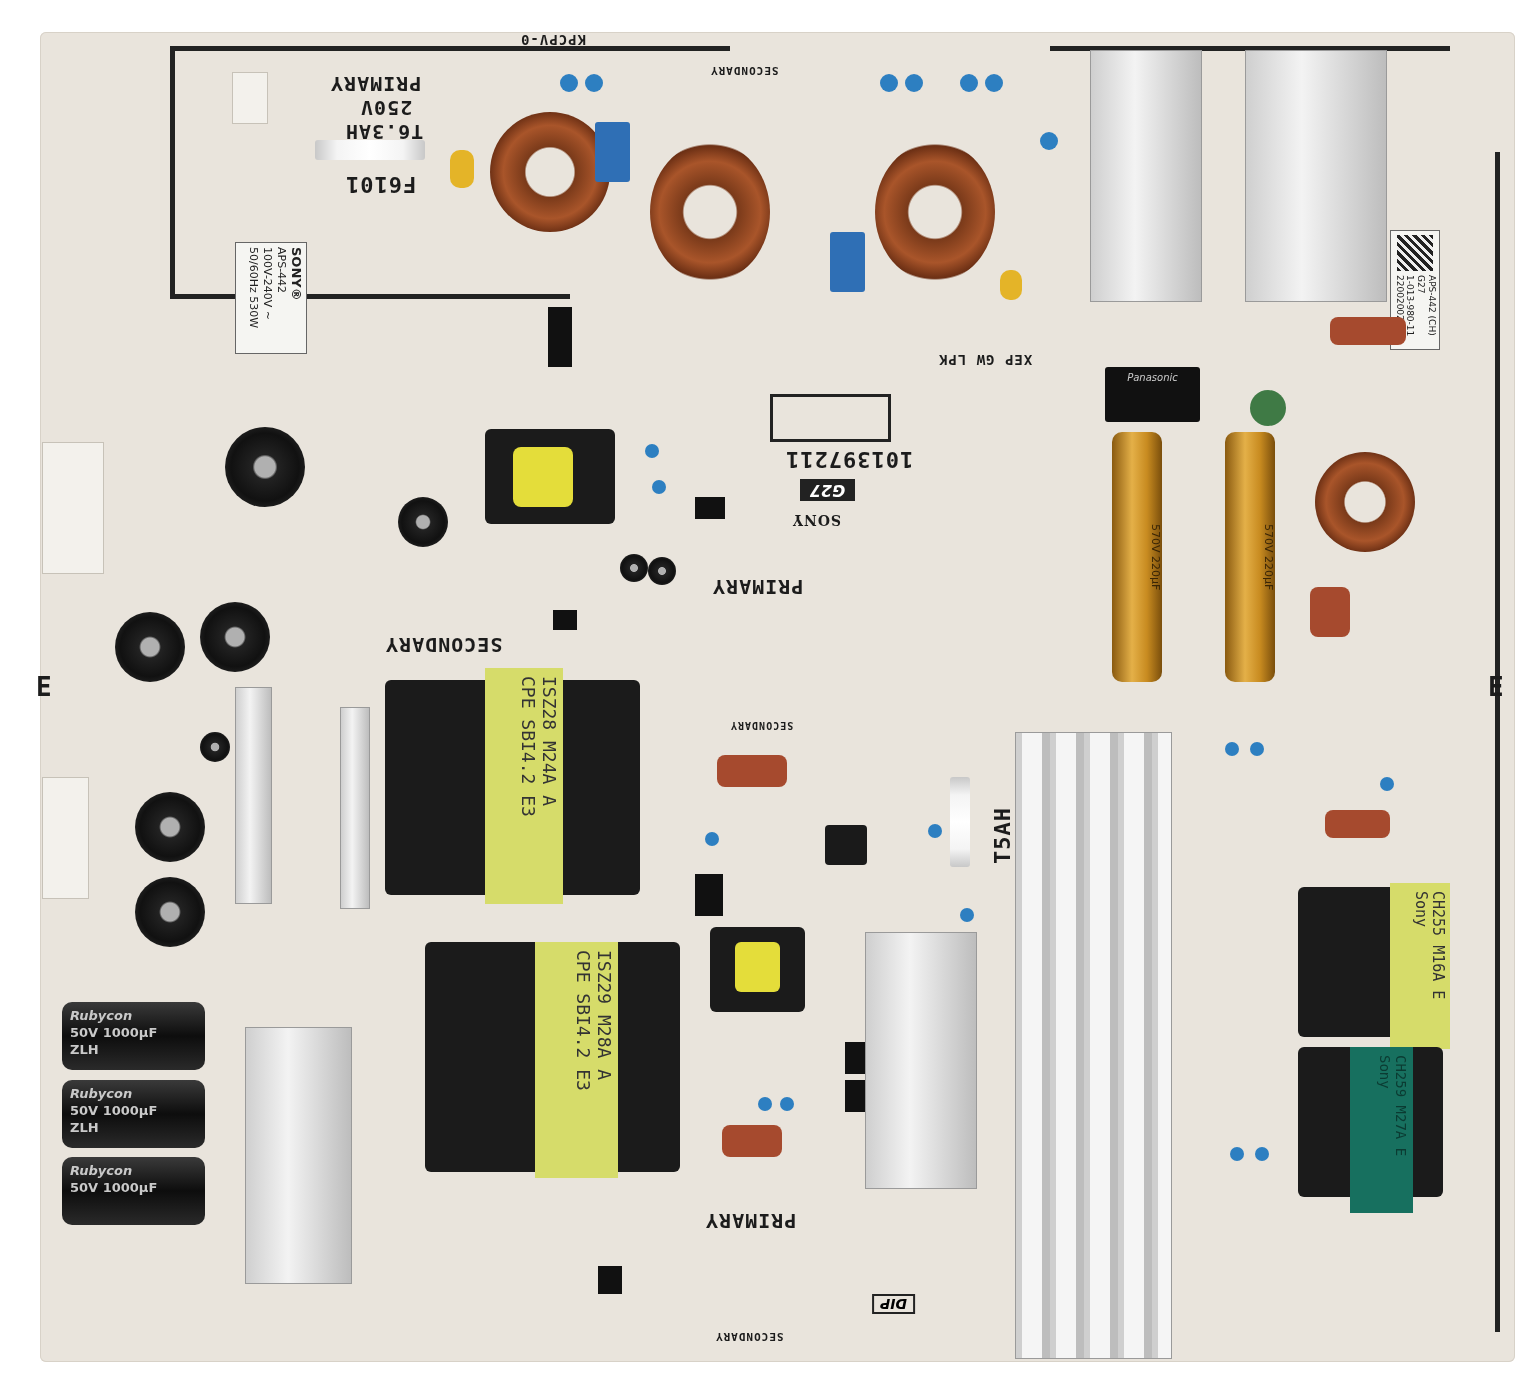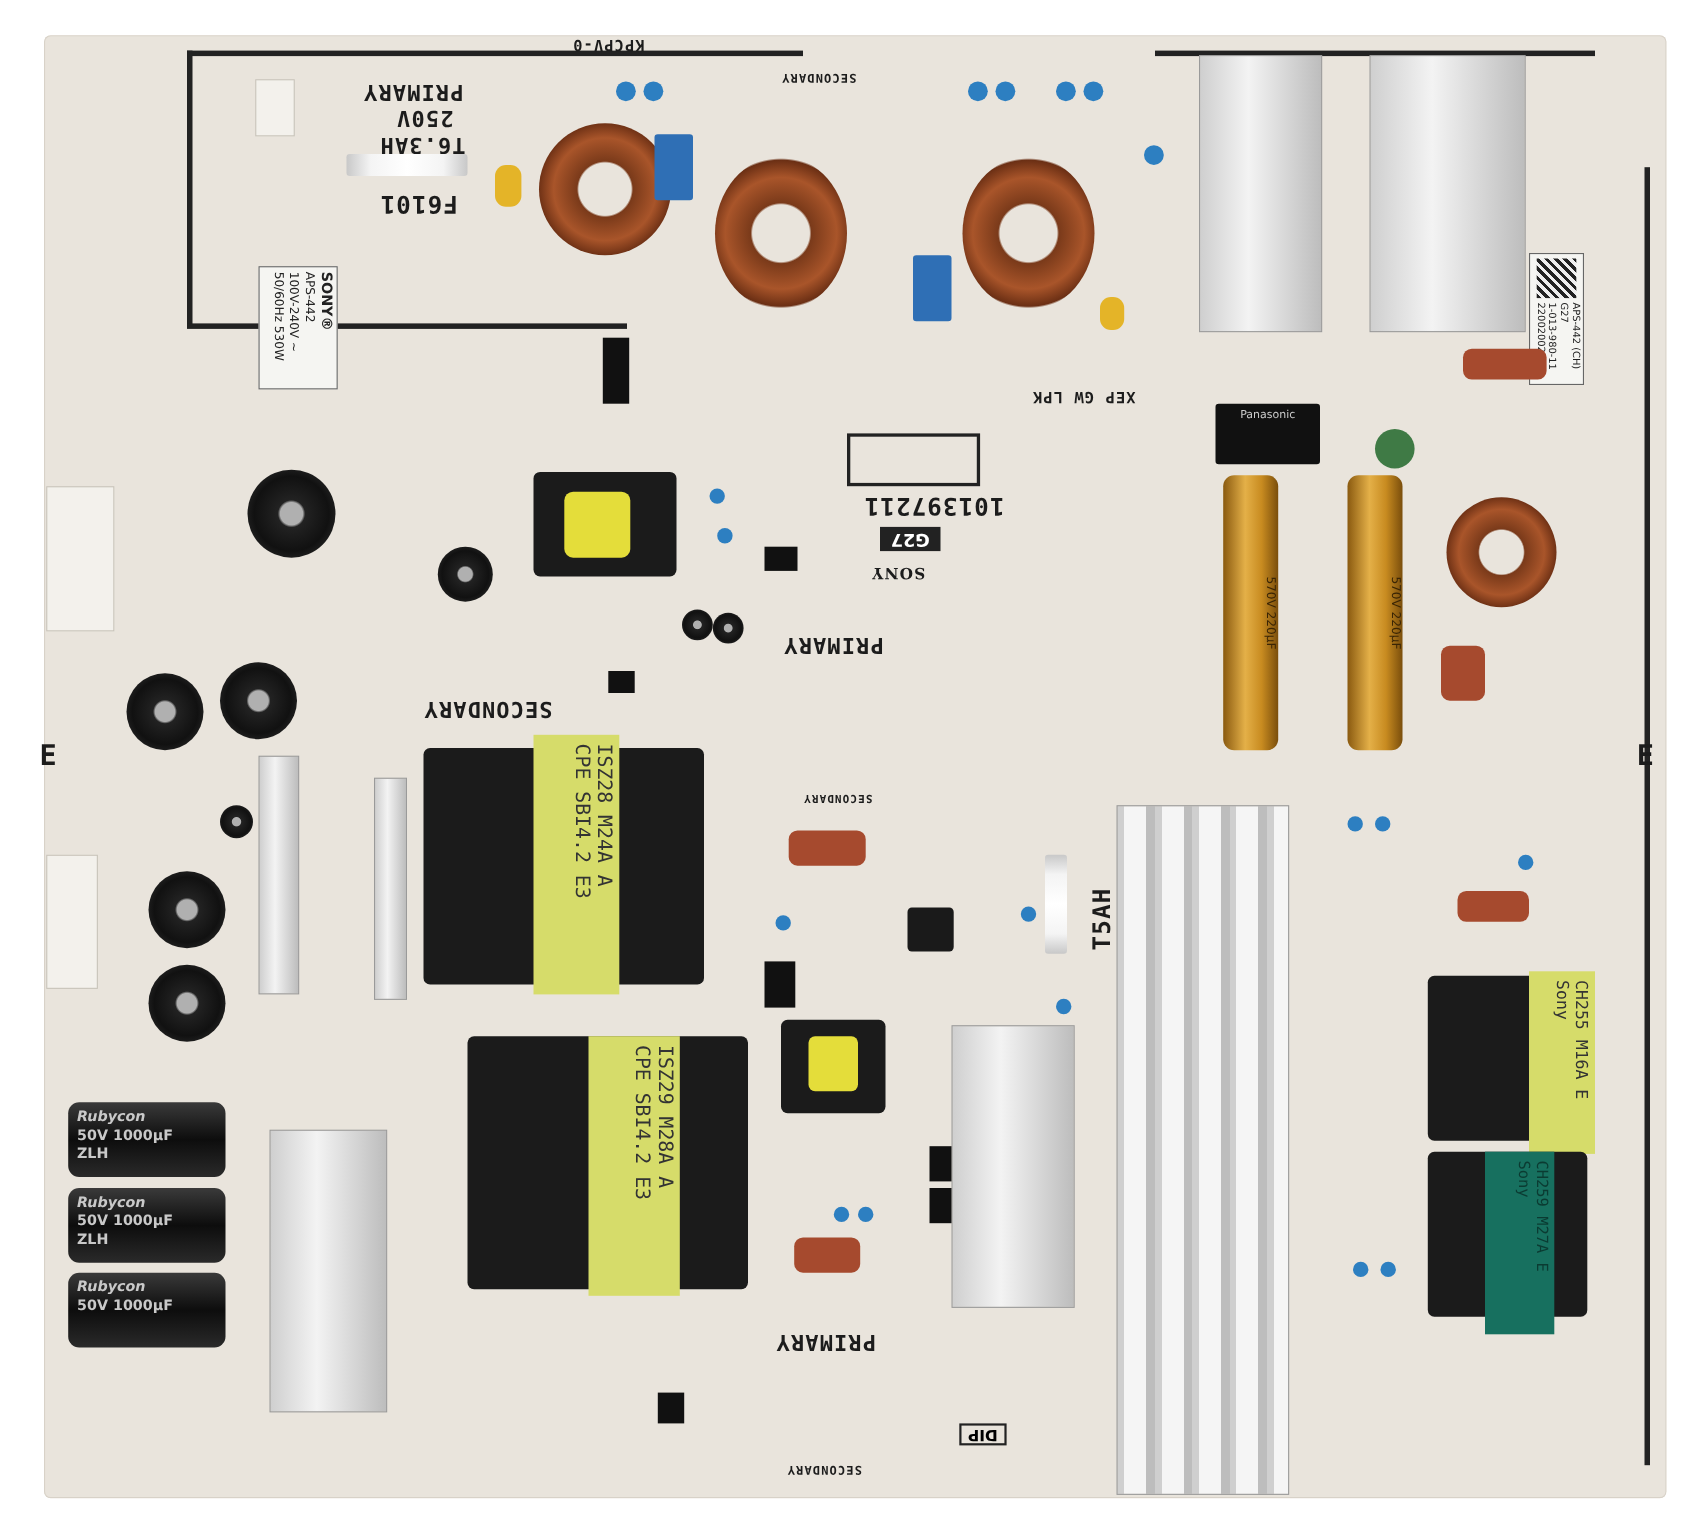--- a/index.html
+++ b/index.html
@@ -1,18 +1,18 @@
 <!DOCTYPE html>
 <html><head>
 <meta charset="utf-8">
 <style>
   html,body{margin:0;padding:0;background:#ffffff;}
   body{width:1539px;height:1391px;position:relative;overflow:hidden;font-family:"DejaVu Sans",sans-serif;}
   .board{position:absolute;left:40px;top:32px;width:1475px;height:1330px;background:#e9e4dc;border-radius:6px;box-shadow:0 0 0 1px #d8d2c8 inset;}
-  .abs{position:absolute;}
+  .abs{position:absolute;font-style:italic;}
   .silk{position:absolute;color:#1c1c1c;font-family:"DejaVu Sans Mono",monospace;font-weight:bold;letter-spacing:1px;}
   .flip{transform:rotate(180deg);}
   .rot90{transform:rotate(90deg);transform-origin:left top;}
   .heatsink{position:absolute;background:linear-gradient(90deg,#cfcfcf,#f3f3f3 40%,#bdbdbd);border:1px solid #9a9a9a;}
   .toroid{position:absolute;border-radius:50%;background:radial-gradient(circle,#e9e4dc 28%,#7a3a1a 30%,#a9552a 55%,#6b2f14 72%,#e9e4dc 74%);}
   .xfmr{position:absolute;background:#1b1b1b;border-radius:6px;}
   .xlabel{position:absolute;background:#d6dc6a;color:#333;font-family:"DejaVu Sans Mono",monospace;font-size:18px;writing-mode:vertical-rl;padding:8px 4px;line-height:1.15;}
   .capgold{position:absolute;background:linear-gradient(90deg,#8a5a10,#e4b048 40%,#c88b20 70%,#7a4e0c);border-radius:10px;color:#3a2505;font-size:11px;writing-mode:vertical-rl;text-align:center;}
   .capblk{position:absolute;background:linear-gradient(180deg,#3a3a3a,#0d0d0d 50%,#2a2a2a);border-radius:10px;color:#c9c9c9;font-size:13px;font-weight:bold;padding-left:8px;line-height:1.3;}
   .capround{position:absolute;border-radius:50%;background:radial-gradient(circle,#b0b0b0 18%,#222 22%,#111 60%,#3a3a3a 100%);}

